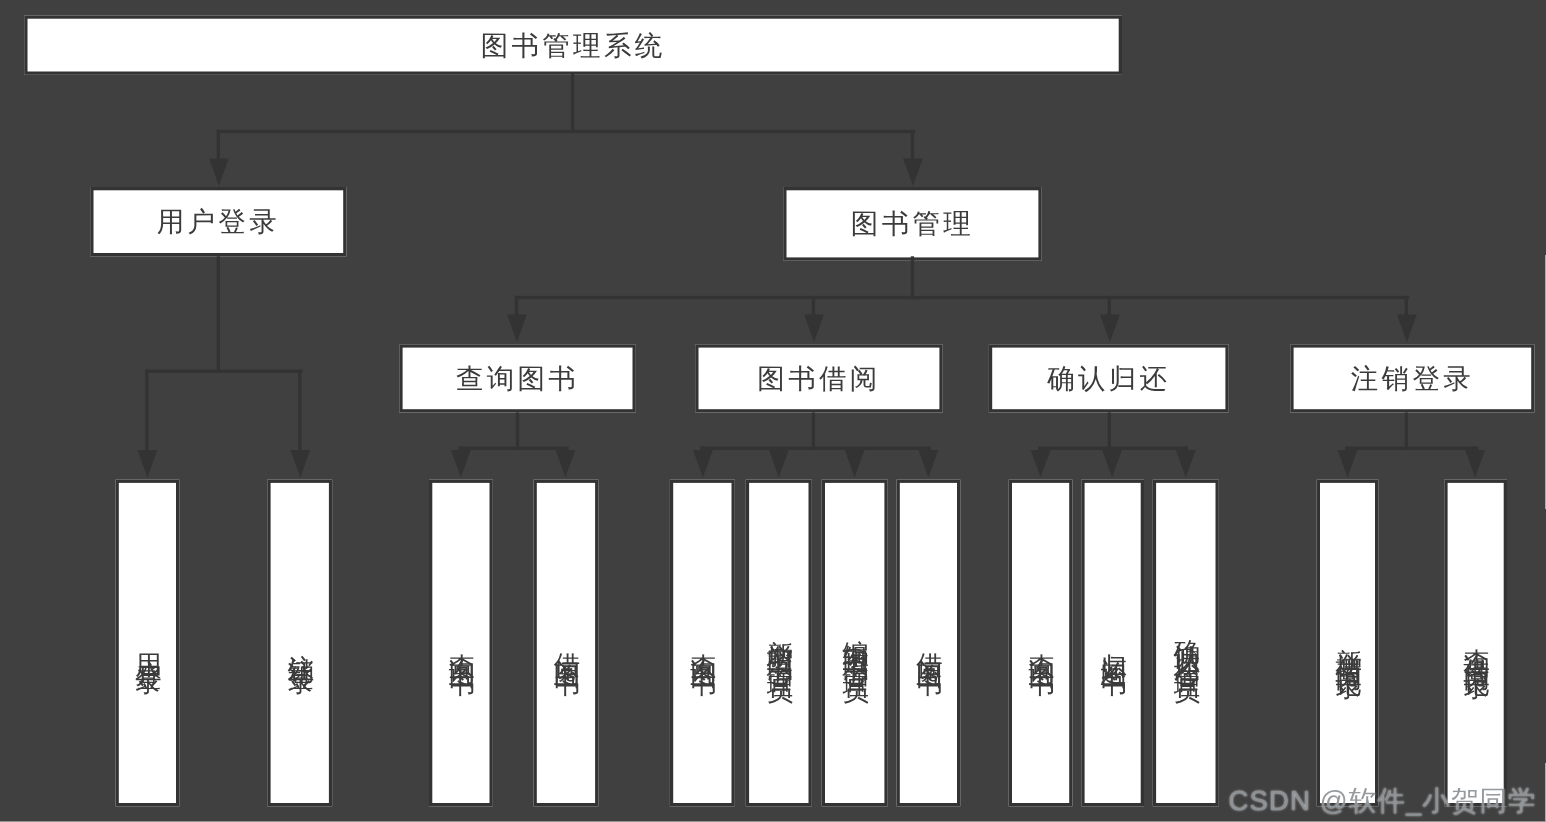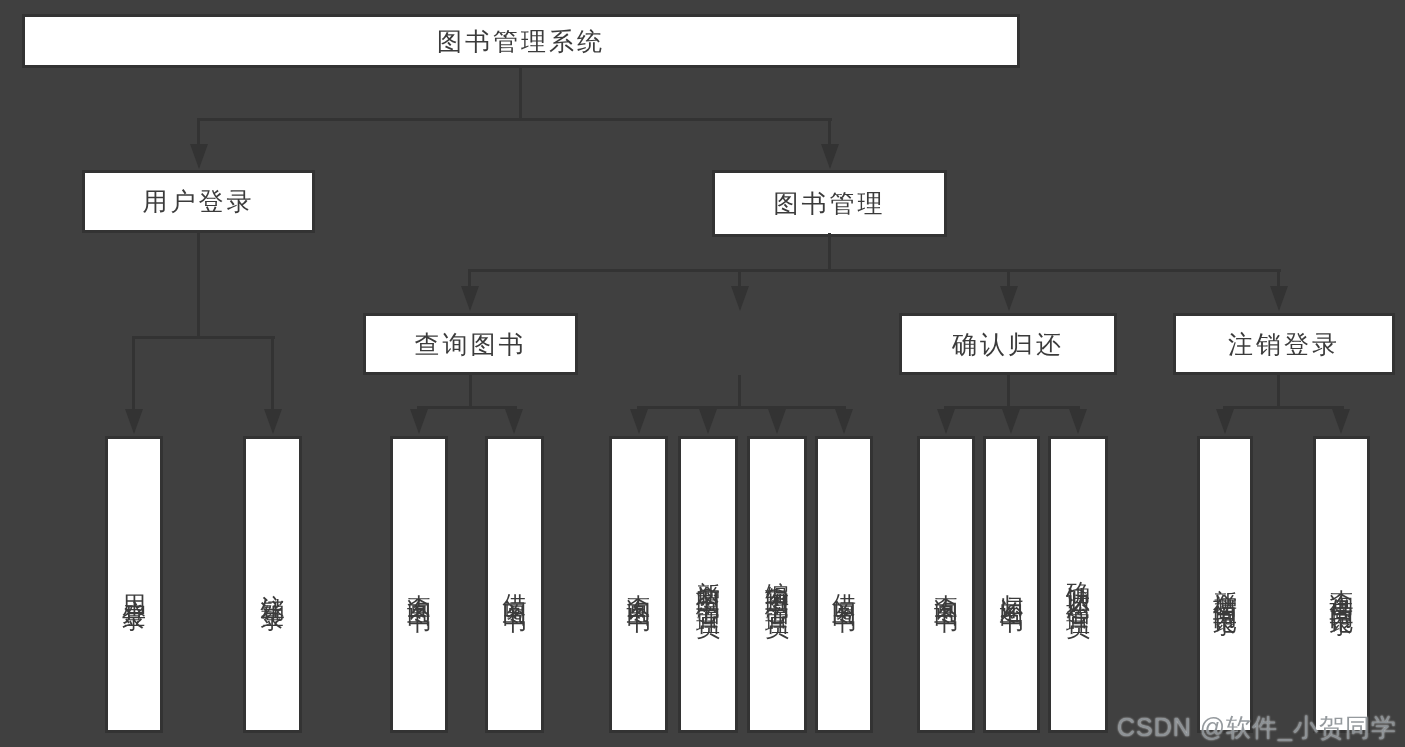--- a/index.html
+++ b/index.html
@@ -38,20 +38,21 @@
 <body>
 
 <div class="canvas">
 
   <div class="hbox" style="left:22px;top:14px;width:998px;height:54px;">图书管理系统</div>
 
   <div class="hbox" style="left:82px;top:170px;width:233px;height:63px;">用户登录</div>
   <div class="hbox" style="left:712px;top:170px;width:235px;height:67px;">图书管理</div>
 
   <div class="hbox" style="left:363px;top:313px;width:215px;height:62px;">查询图书</div>
+  <div class="hbox" style="left:632px;top:313px;width:225px;height:62px;">图书借阅</div>
   <div class="hbox" style="left:899px;top:313px;width:218px;height:62px;">确认归还</div>
   <div class="hbox" style="left:1173px;top:313px;width:222px;height:62px;">注销登录</div>
 
   <div class="vbox" style="left:105px;top:436px;width:58px;height:297px;">
     <span class="vtext">用户登录</span>
     </div>
   <div class="vbox" style="left:243px;top:436px;width:59px;height:297px;">
     <span class="vtext">注销登录</span>
     </div>
 

